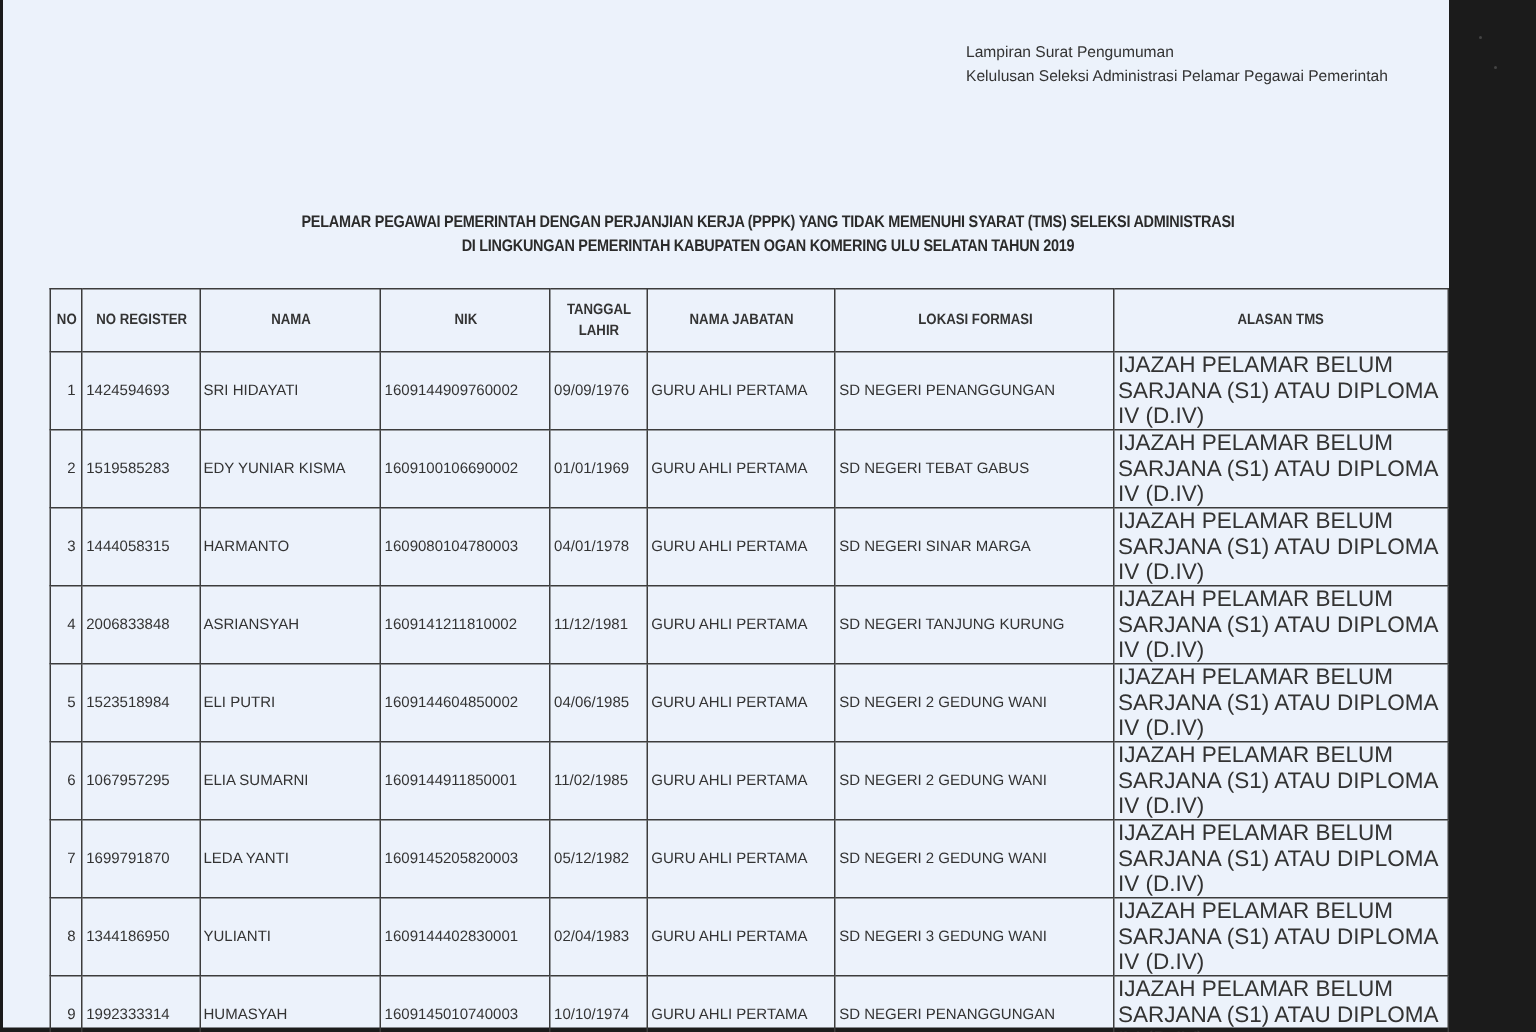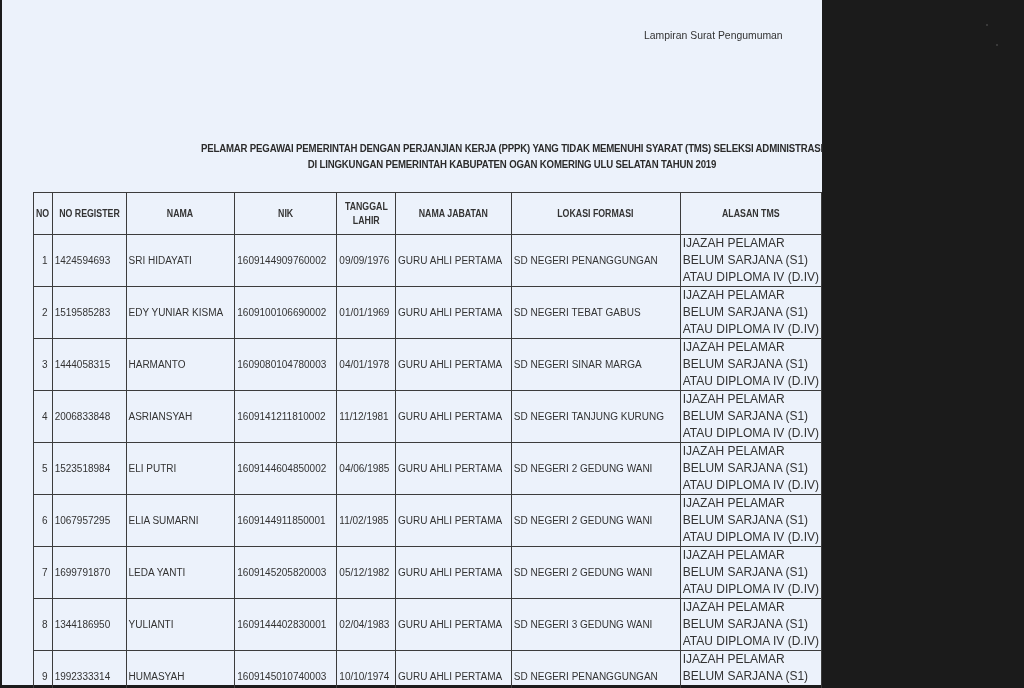--- a/index.html
+++ b/index.html
@@ -3,21 +3,21 @@
 <meta charset="utf-8">
 <style>
   html, body { margin:0; padding:0; }
   body {
     width:1024px; height:688px; overflow:hidden;
     background:#1b1b1b;
     font-family:"Liberation Sans", sans-serif;
     color:#2a2a2a;
   }
   .page {
-    position:absolute; left:2px; top:0; width:820px; height:685px;
+    position:absolute; left:2px; top:0; width:964px; height:685px;
     background:#ecf2fb;
   }
   .letterhead {
     position:absolute; left:642px; top:28px;
     font-size:10.4px; line-height:15.6px; color:#333;
   }
   .letterhead div { white-space:nowrap; }
   .speck { position:absolute; width:2px; height:2px; background:#444; border-radius:1px; }
   .title {
     position:absolute; left:0; width:1020px; top:140px;
@@ -32,31 +32,32 @@
   }
   th, td { border:1px solid #3c3c3c; padding:0 0 0 2px; white-space:nowrap; overflow:hidden; }
   th {
     font-weight:bold; text-align:center; font-size:10px;
     height:41px; line-height:14px; padding:0;
     transform-origin:center;
   }
   th span { display:inline-block; transform:scaleX(0.88); }
   td { height:41px; vertical-align:middle; }
   td.no { text-align:right; padding-right:4px; }
-  td.reason { white-space:normal; line-height:17px; font-size:12px; padding-left:2px;margin-left:24px; }
+  td.reason { white-space:normal; line-height:17px; font-size:15px; padding-left:2px;margin-left:24px; }
 </style>
 </head>
 <body>
 
 <div class="page">
   <span class="speck" style="left:984px;top:24px;"></span>
   <span class="speck" style="left:994px;top:44px;"></span>
 
   <div class="letterhead">
     <div>Lampiran  Surat Pengumuman</div>
+    <div>Kelulusan Seleksi Administrasi Pelamar Pegawai Pemerintah</div>
   </div>
 
   <div class="title">
     <div>PELAMAR PEGAWAI PEMERINTAH DENGAN PERJANJIAN KERJA (PPPK) YANG TIDAK MEMENUHI SYARAT (TMS) SELEKSI ADMINISTRASI</div>
     <div>DI LINGKUNGAN PEMERINTAH KABUPATEN OGAN KOMERING ULU SELATAN TAHUN 2019</div>
   </div>
 
   <table>
     <colgroup>
       <col style="width:22px">

